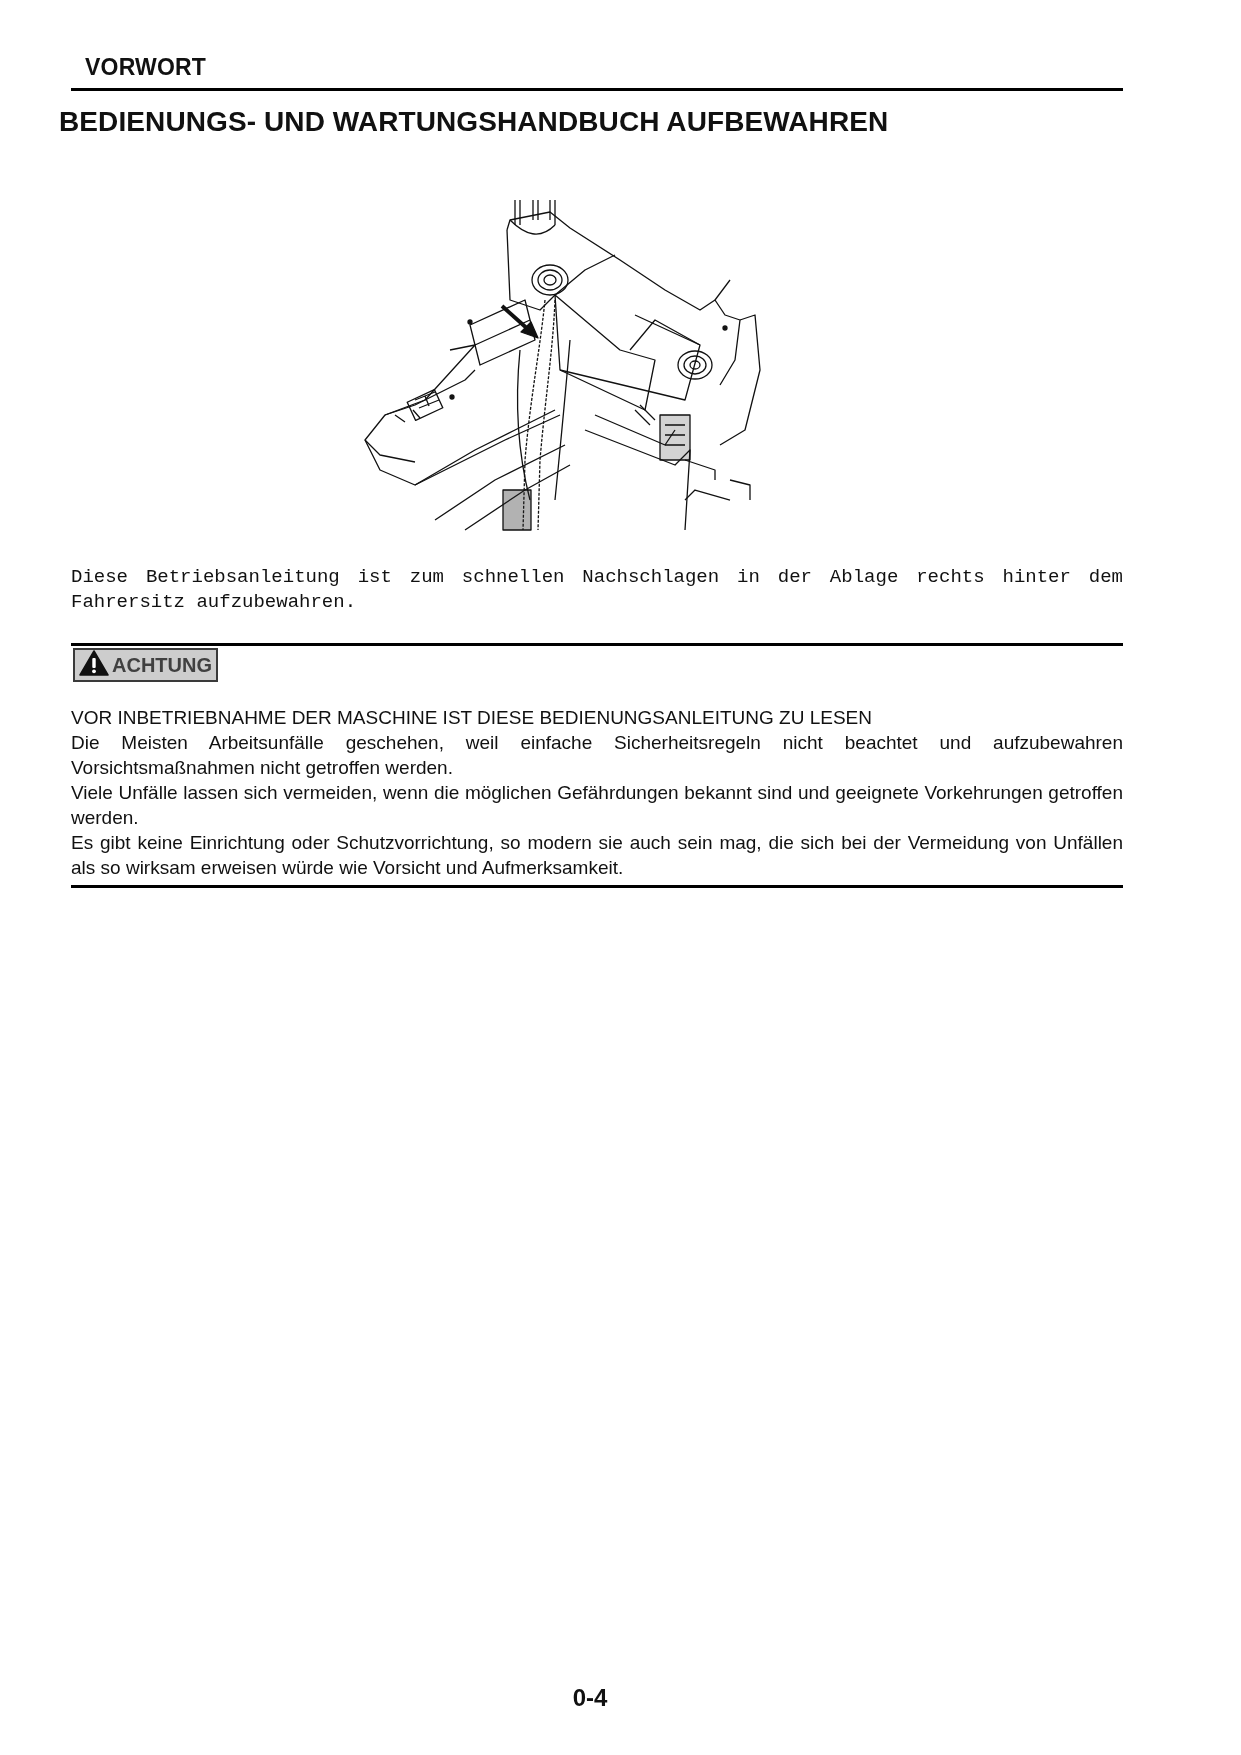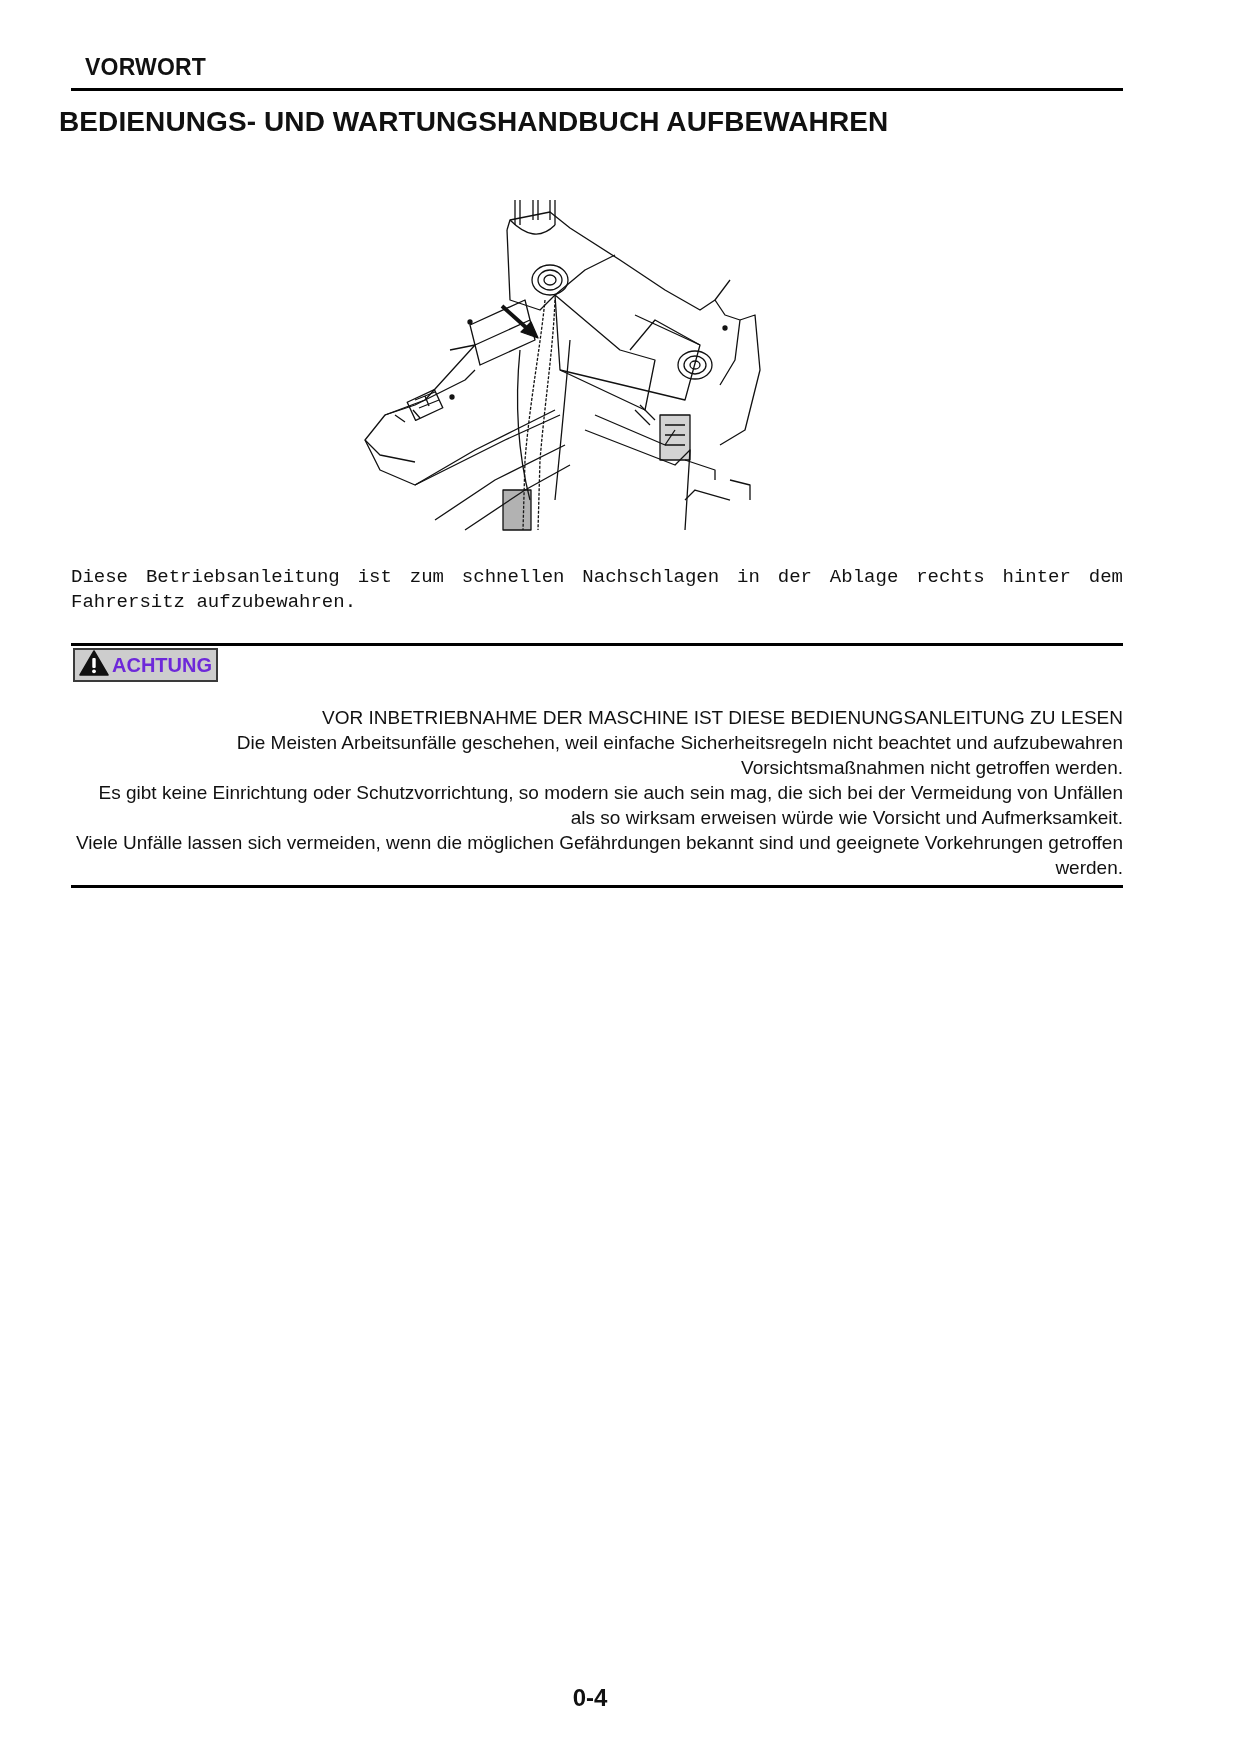--- a/index.html
+++ b/index.html
@@ -9,23 +9,23 @@
   .section-label { left: 85px; top: 54px; font-size: 23px; font-weight: bold; letter-spacing: 0.2px; text-align: right; }
   .rule { left: 71px; width: 1052px; background: #000; }
   .rule-top { top: 88px; height: 3px; }
   .page-title { left: 59px; top: 106px; font-size: 28px; font-weight: bold; letter-spacing: 0.1px; }
   .figure { left: 355px; top: 200px; width: 480px; height: 335px; }
   .para { left: 71px; width: 1052px; font-size: 19px; line-height: 25px; text-align: justify; }
   .intro { top: 565px; font-family: Liberation Mono, monospace; }
   .rule-warn-top { top: 643px; height: 3px; }
   .badge { left: 73px; top: 648px; height: 34px; padding: 0 4px 0 4px; background: #cdcdcd;
            border: 2px solid #3a3a3a; display: flex; align-items: center; gap: 3px; box-sizing: border-box; }
-  .badge-text { font-size: 20px; font-weight: bold; color: #6d28d9; }
+  .badge-text { font-size: 20px; font-weight: bold; color: #404040; }
   .warn-block { top: 705px; }
-  .warn-block p { margin: 0; text-align: right; }
+  .warn-block p { margin: 0; }
   .warn-heading { text-align: left; }
   .rule-warn-bottom { top: 885px; height: 3px; }
   .page-number { left: 0; width: 1180px; top: 1684px; text-align: center; font-size: 24px; font-weight: bold; }
 </style>
 </head>
 <body>
 
 <div class="abs section-label">VORWORT</div>
 <div class="abs rule rule-top"></div>
 
@@ -107,19 +107,19 @@
       <rect x="13.3" y="8" width="3.4" height="10" rx="1" fill="#fff"></rect>
       <circle cx="15" cy="21.3" r="1.9" fill="#fff"></circle>
     </svg>
   </span>
   <span class="badge-text">ACHTUNG</span>
 </div>
 
 <div class="abs para warn-block">
   <p class="warn-heading">VOR INBETRIEBNAHME DER MASCHINE IST DIESE BEDIENUNGSANLEITUNG ZU LESEN</p>
   <p>Die Meisten Arbeitsunfälle geschehen, weil einfache Sicherheitsregeln nicht beachtet und aufzubewahren Vorsichtsmaßnahmen nicht getroffen werden.</p>
+  <p>Viele Unfälle lassen sich vermeiden, wenn die möglichen Gefährdungen bekannt sind und geeignete Vorkehrungen getroffen werden.</p>
   <p>Es gibt keine Einrichtung oder Schutzvorrichtung, so modern sie auch sein mag, die sich bei der Vermeidung von Unfällen als so wirksam erweisen würde wie Vorsicht und Aufmerksamkeit.</p>
-  <p>Viele Unfälle lassen sich vermeiden, wenn die möglichen Gefährdungen bekannt sind und geeignete Vorkehrungen getroffen werden.</p>
 </div>
 
 <div class="abs rule rule-warn-bottom"></div>
 
 <div class="abs page-number">0-4</div>
 
 </body></html>

